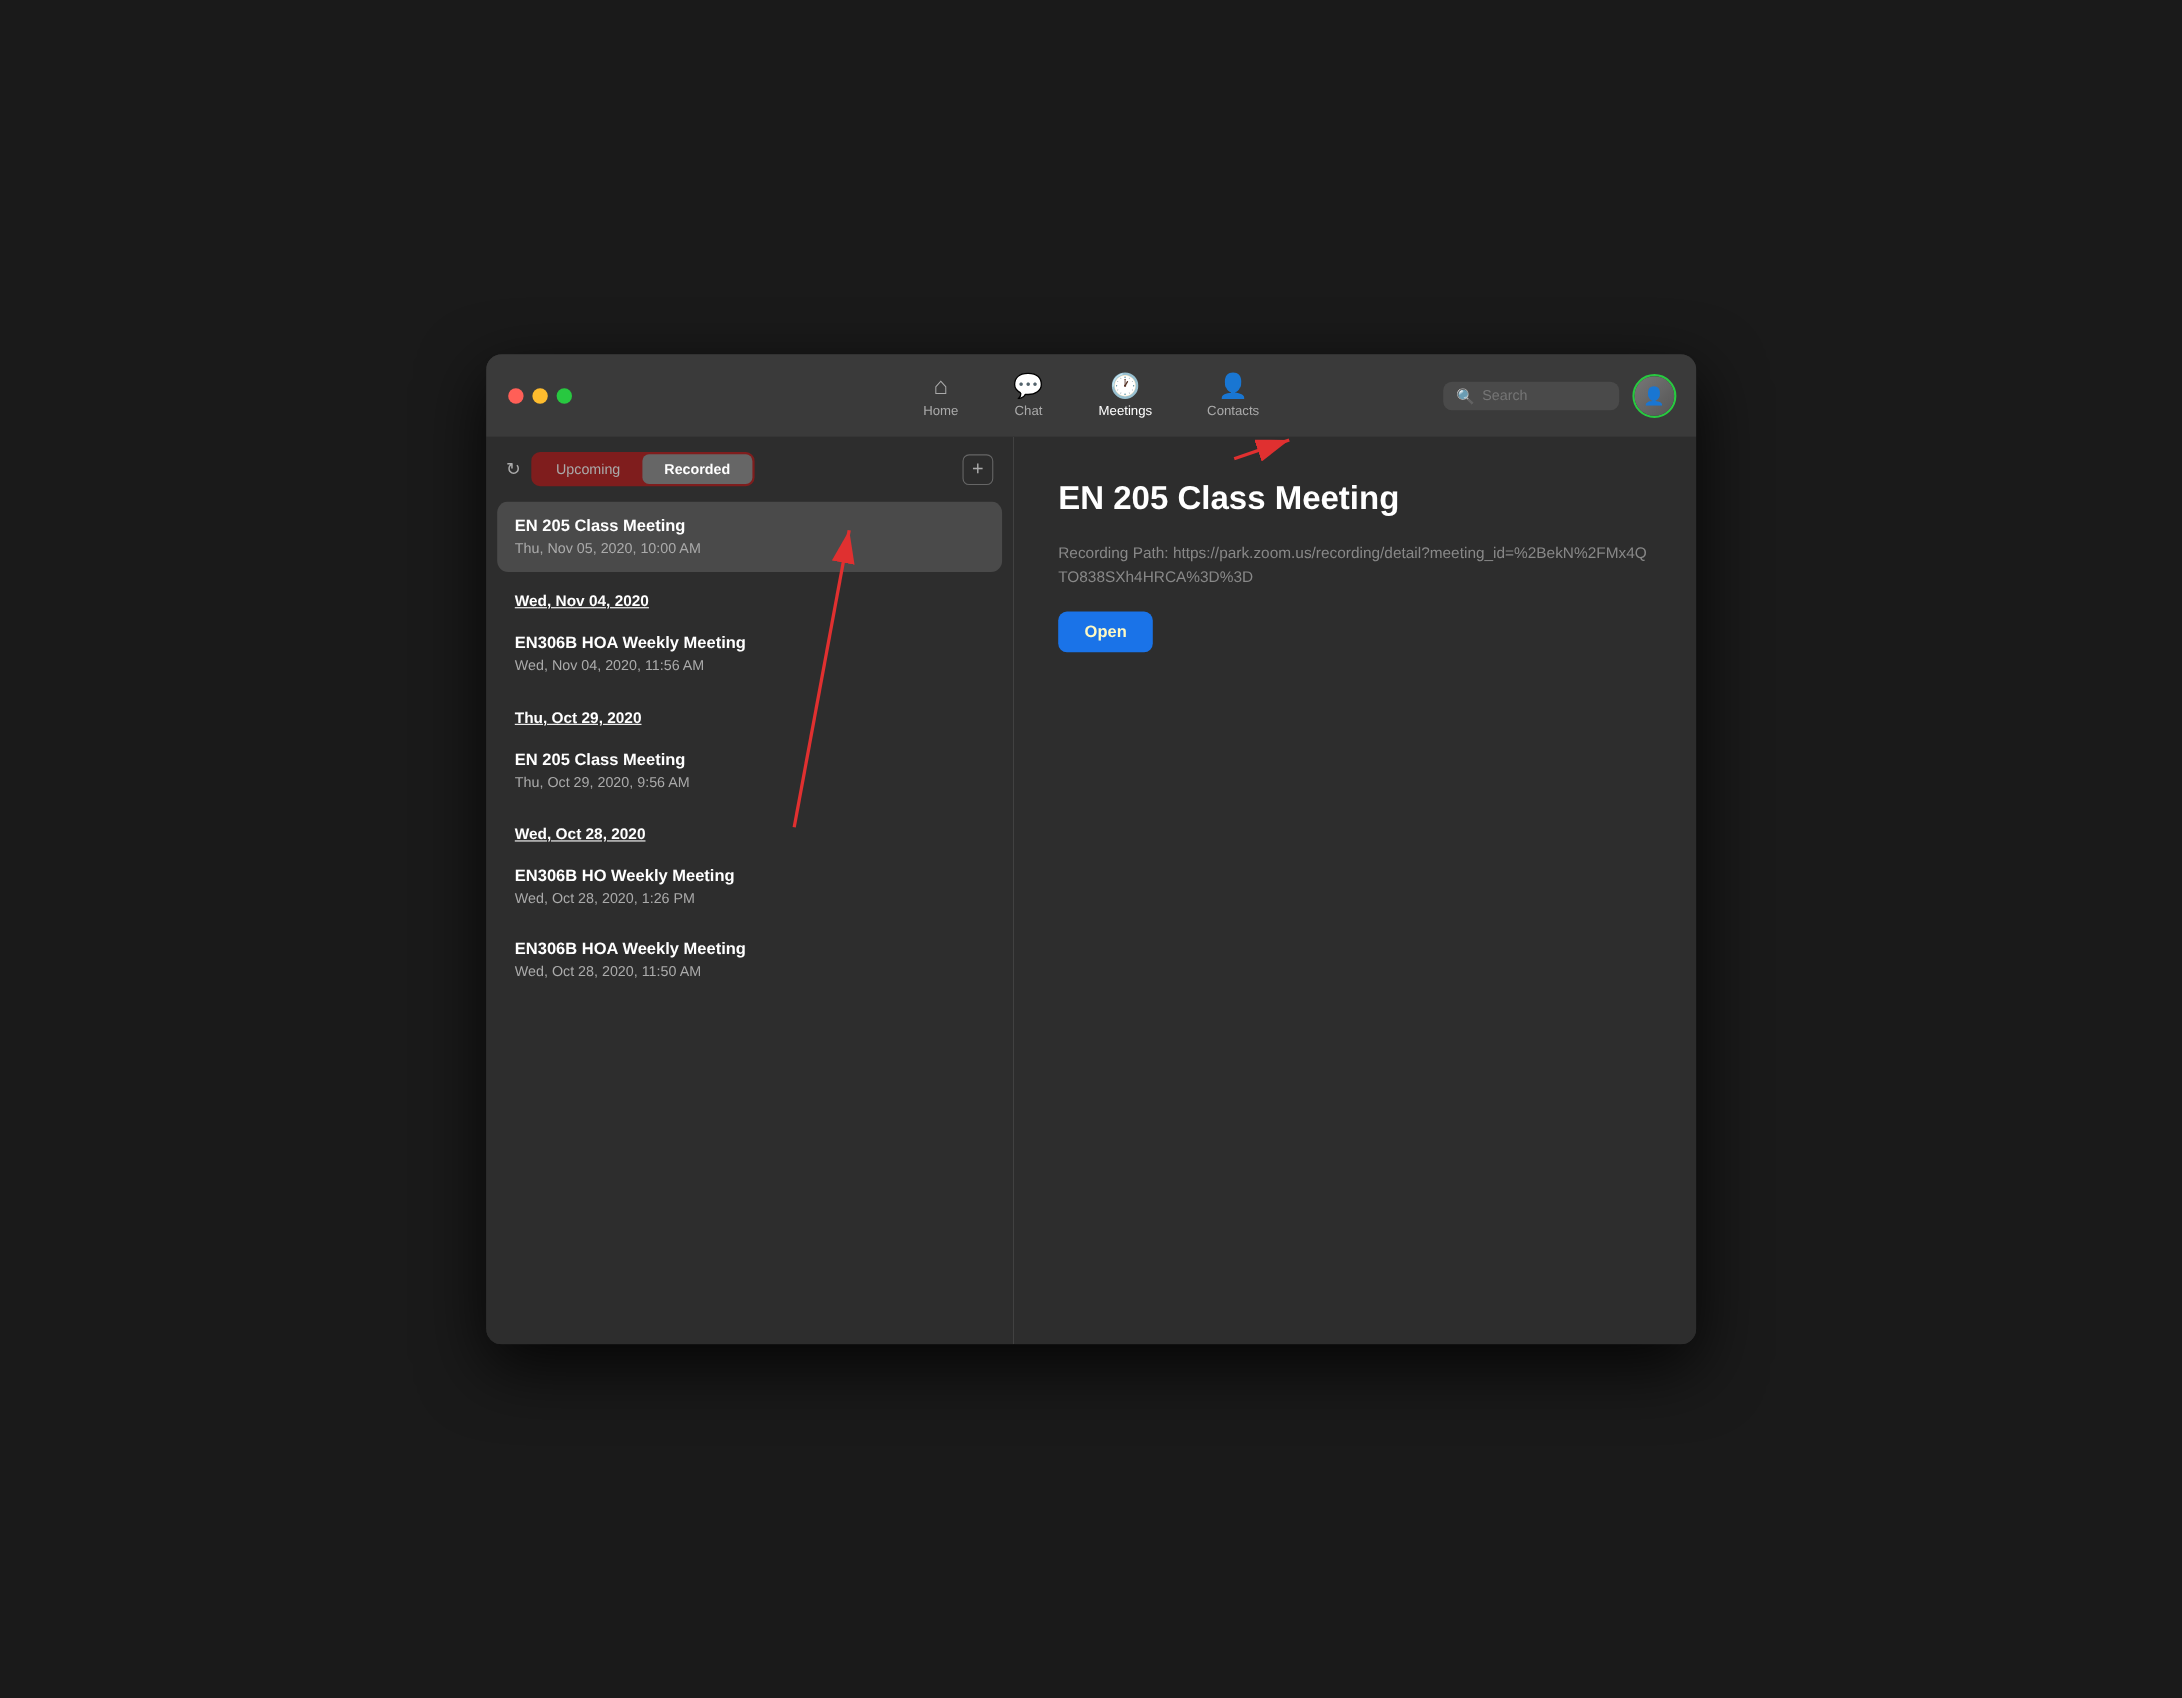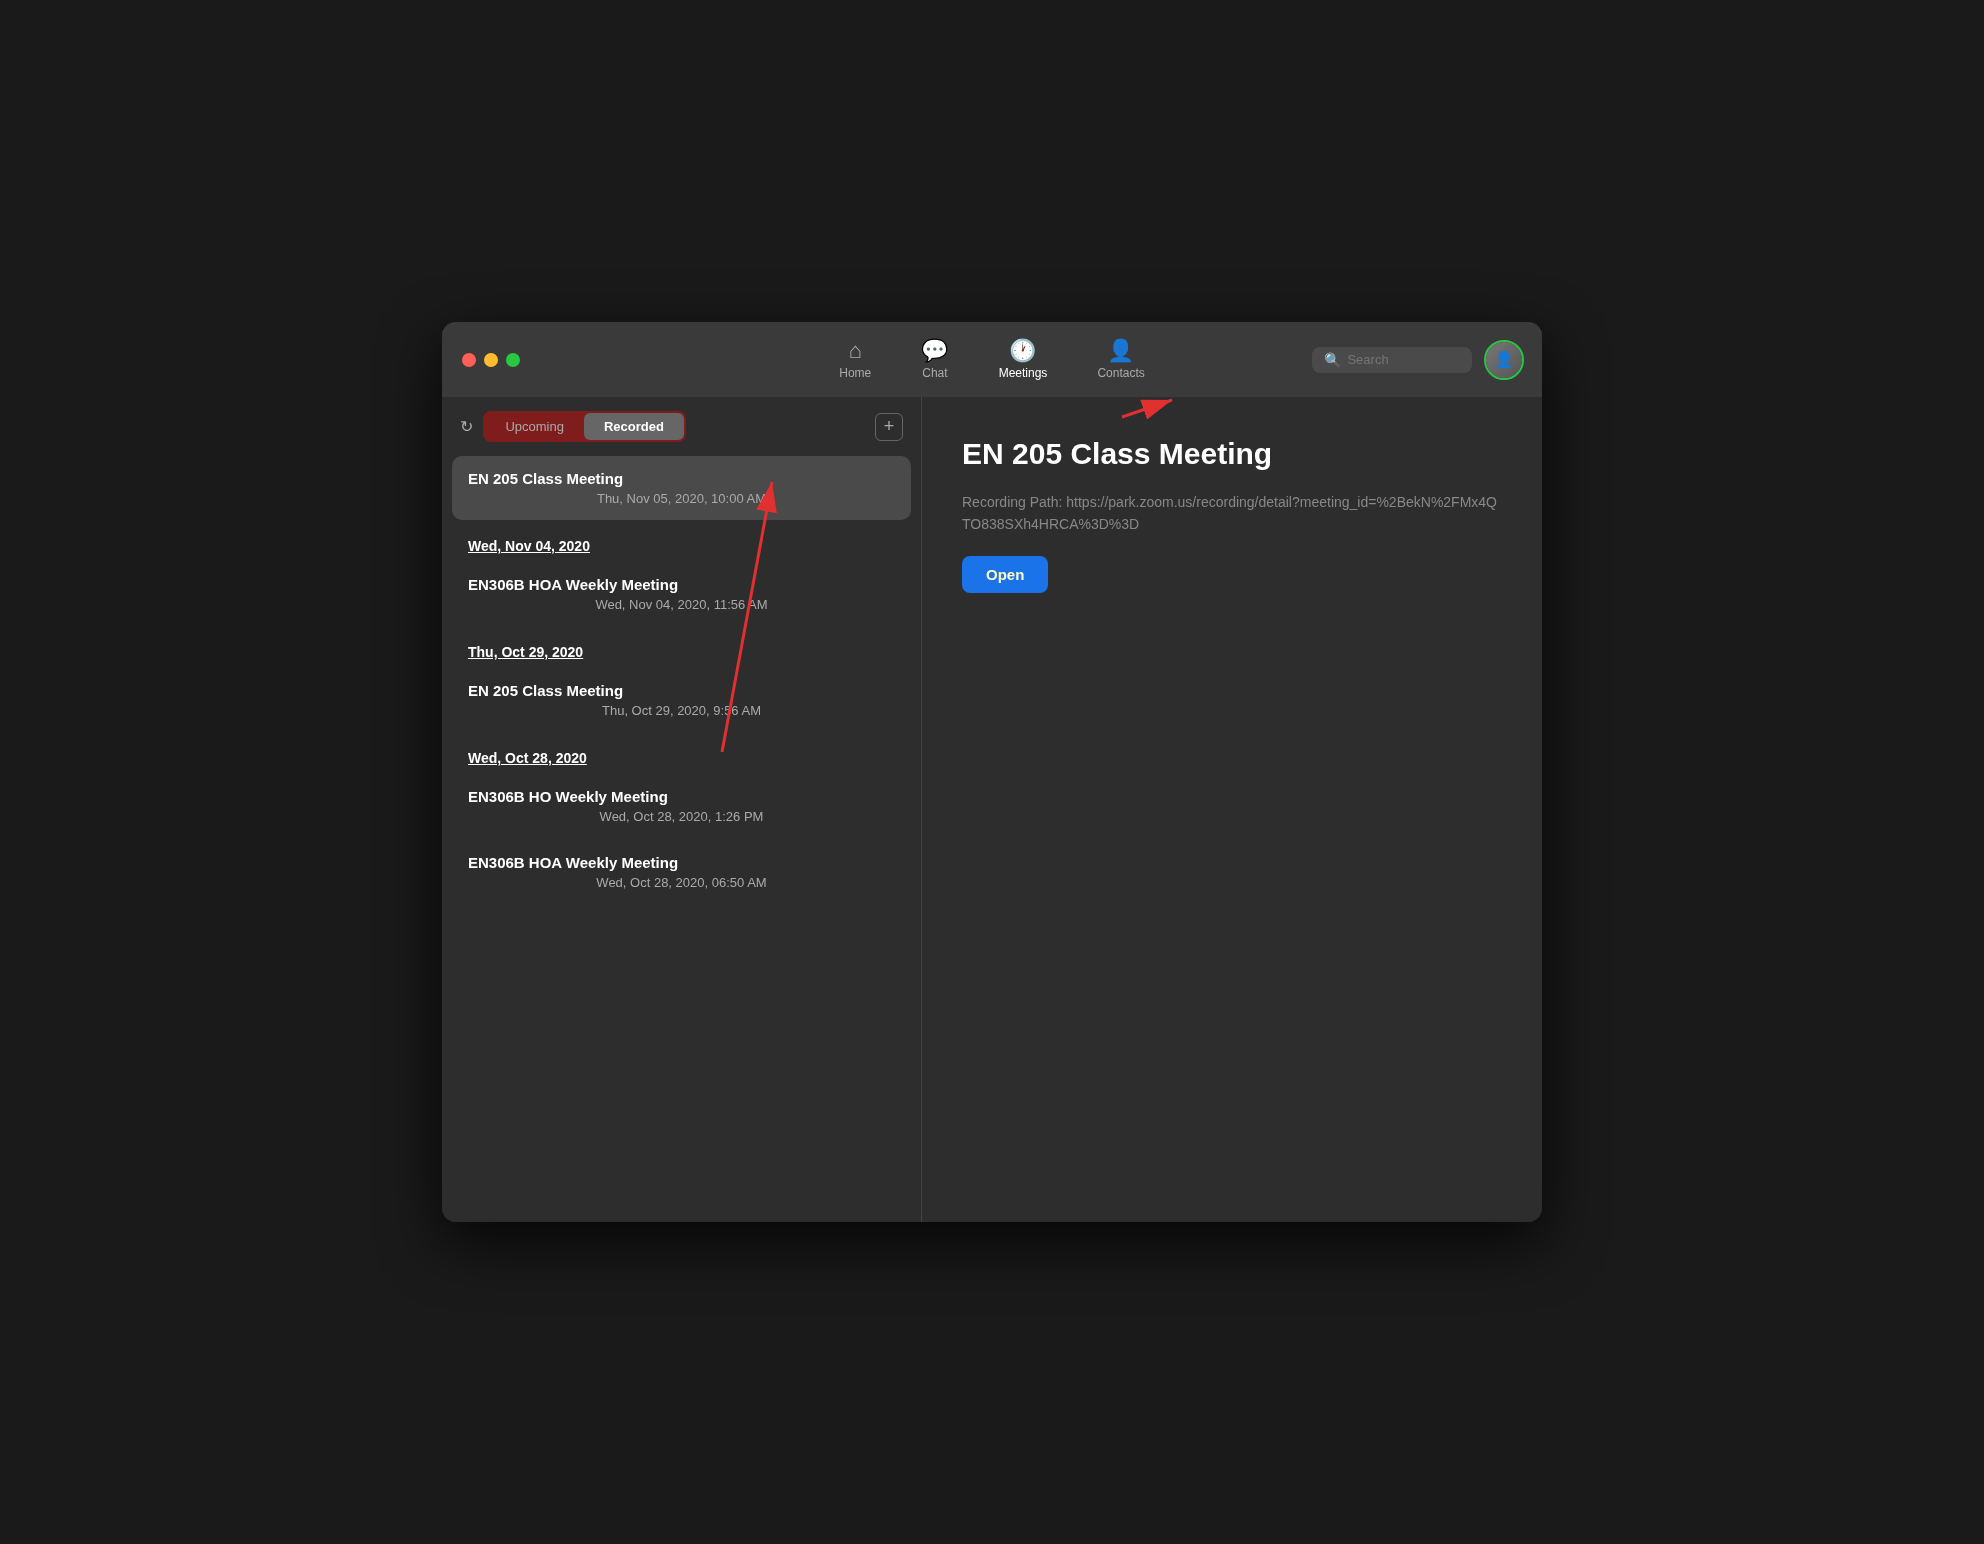--- a/index.html
+++ b/index.html
@@ -197,21 +197,20 @@
     }
     .meeting-item .meeting-title {
       font-weight: 700;
       color: #fff;
       font-size: 15px;
       margin-bottom: 4px;
     }
     .meeting-item .meeting-time {
       color: #aaa;
       font-size: 13px;
-      text-align: center;
     }
     .date-header {
       font-weight: 700;
       color: #fff;
       font-size: 14px;
       padding: 16px 16px 8px 16px;
       text-decoration: underline;
     }
     
     .right-panel {
@@ -323,21 +322,21 @@
           <div class="meeting-time">Thu, Oct 29, 2020, 9:56 AM</div>
         </div>
 
         <div class="date-header">Wed, Oct 28, 2020</div>
         <div class="meeting-item">
           <div class="meeting-title">EN306B HO Weekly Meeting</div>
           <div class="meeting-time">Wed, Oct 28, 2020, 1:26 PM</div>
         </div>
         <div class="meeting-item">
           <div class="meeting-title">EN306B HOA Weekly Meeting</div>
-          <div class="meeting-time">Wed, Oct 28, 2020, 06:50 AM</div>
+          <div class="meeting-time">Wed, Oct 28, 2020, 11:50 AM</div>
         </div>
       </div>
     </div>
 
     <div class="right-panel">
       <h1 class="detail-title">EN 205 Class Meeting</h1>
       <p class="recording-path"><span>Recording Path: </span><span>https://park.zoom.us/recording/detail?meeting_id=%2BekN%2FMx4QTO838SXh4HRCA%3D%3D</span></p>
       <button class="open-btn">Open</button>
     </div>
   </div>

